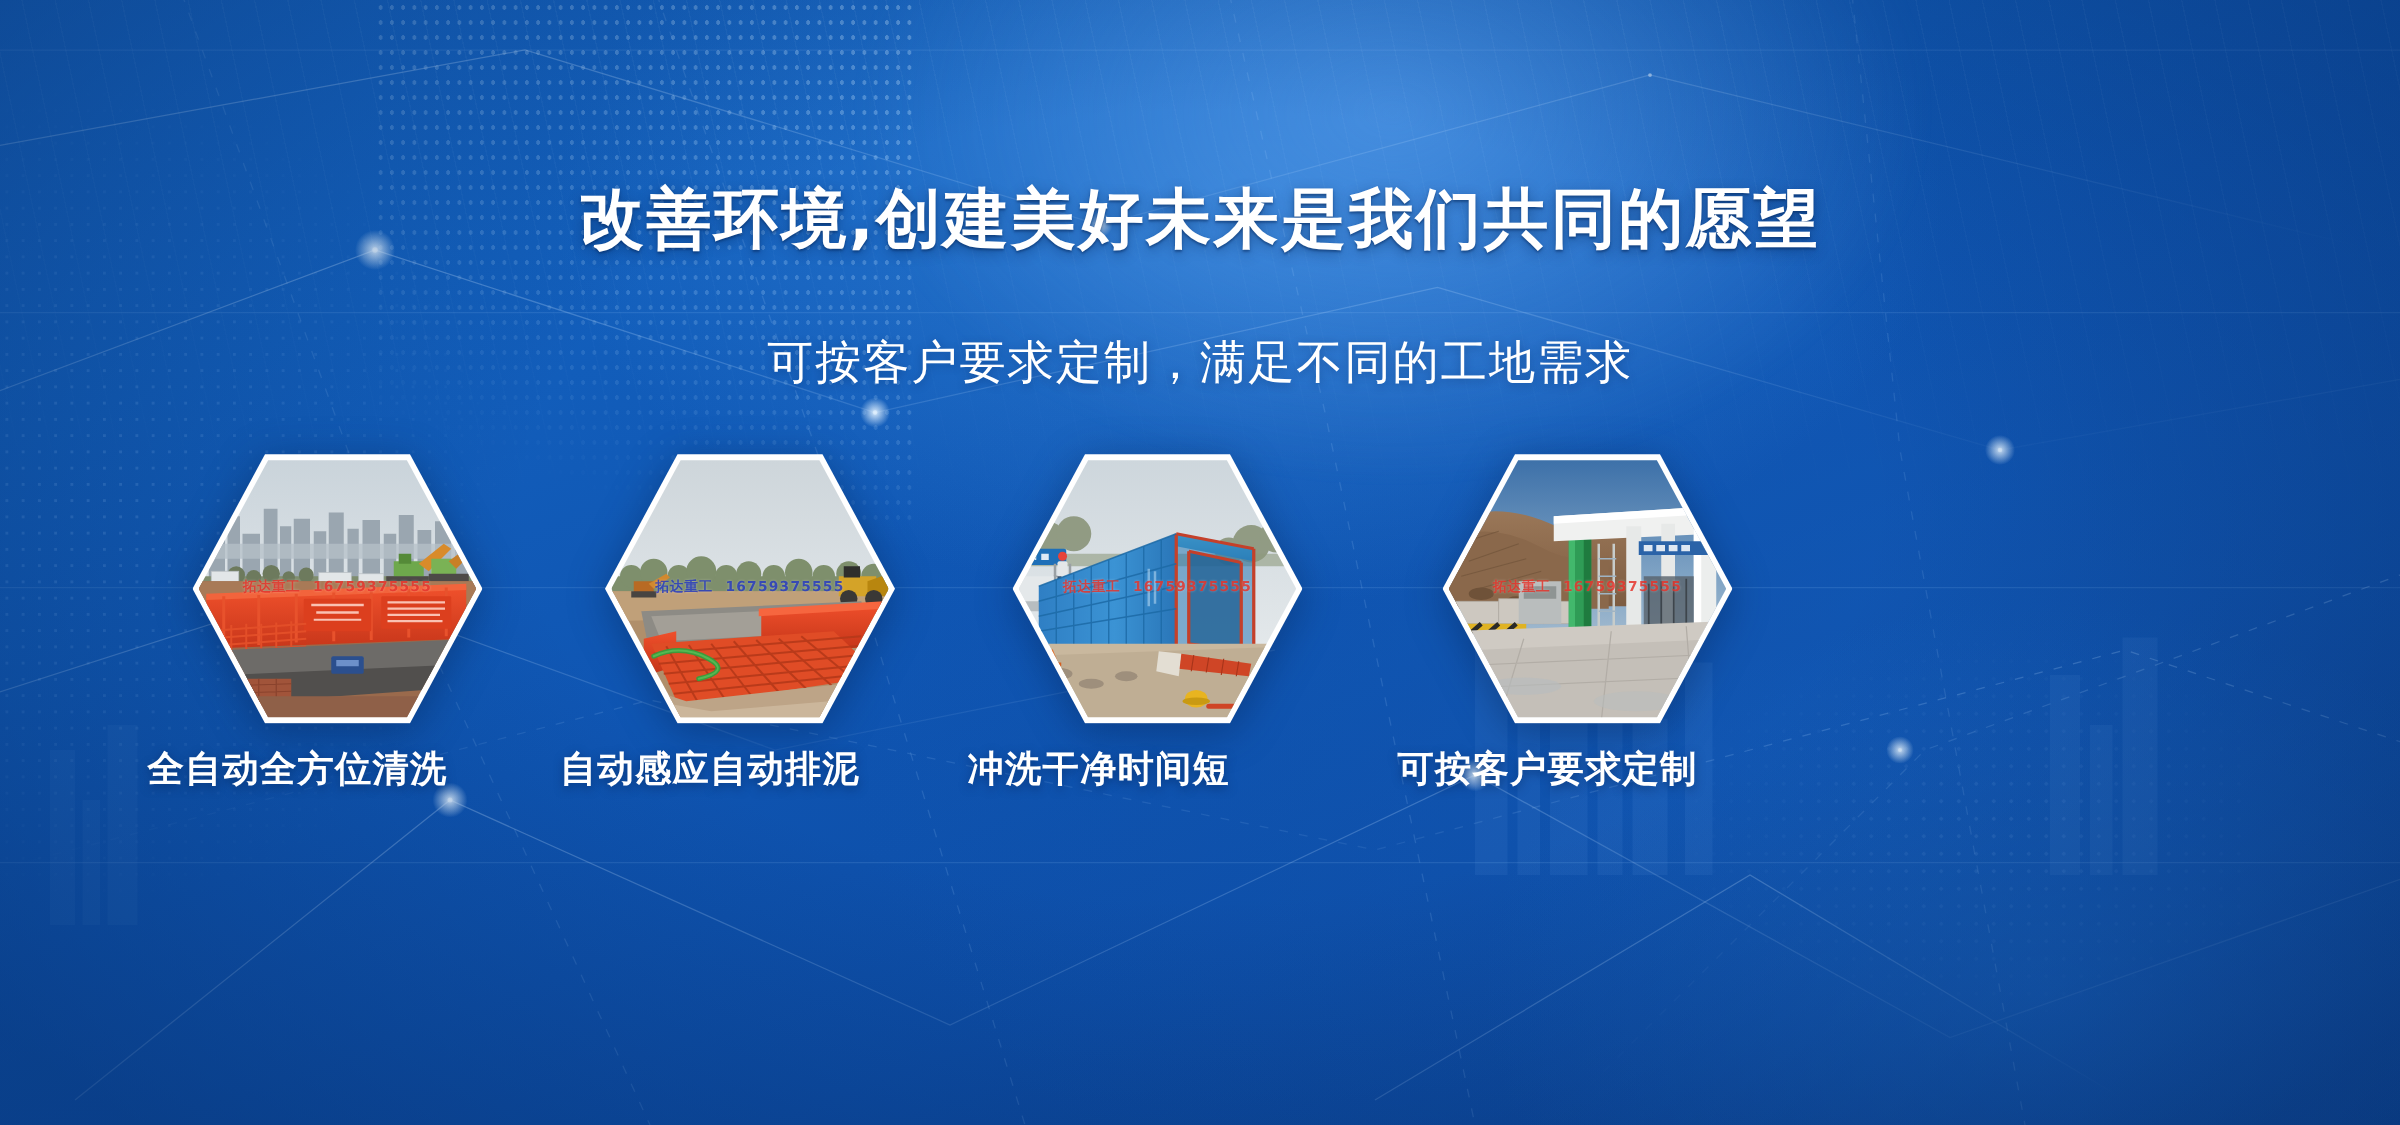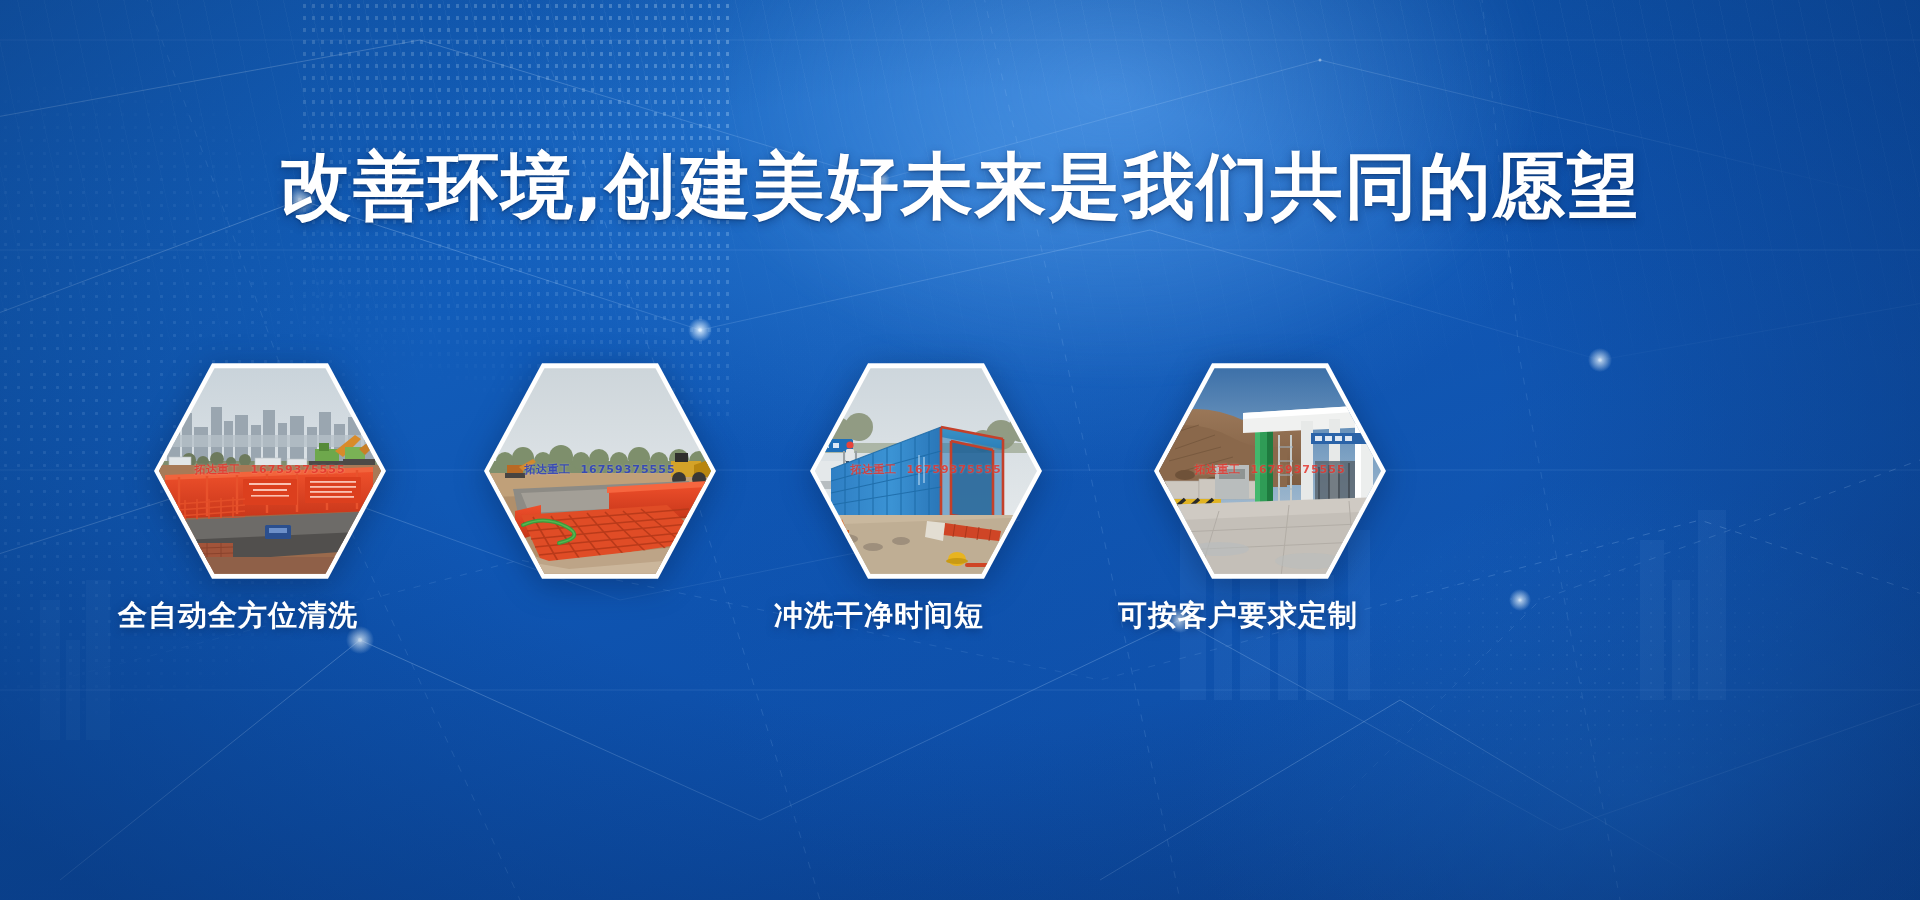--- a/index.html
+++ b/index.html
@@ -64,21 +64,21 @@
     -webkit-mask-image:linear-gradient(180deg,#000 0%,transparent 100%);
             mask-image:linear-gradient(180deg,#000 0%,transparent 100%);
     opacity:.55;
   }
   .netsvg{position:absolute;inset:0;width:1920px;height:900px;}
 
   
   .headline{
     position:absolute;top:150px;left:0;right:0;text-align:center;
     color:#ffffff;
-    font-size:72px;line-height:1.02;
+    font-size:52px;line-height:1.02;
     font-weight:bold;
     letter-spacing:2px;
     font-family:"DejaVu Sans","Liberation Sans",sans-serif;
     text-shadow:0 3px 10px rgba(4,35,85,.42), 0 1px 2px rgba(4,35,85,.5);
     white-space:nowrap;
     z-index:5;
   }
   .subheadline{
     position:absolute;top:268px;left:0;right:0;text-align:center;
     color:#ffffff;
@@ -225,20 +225,21 @@
       <g fill="#7fb6f0" fill-opacity=".07">
         <rect x="40" y="600" width="20" height="140"></rect>
         <rect x="66" y="640" width="14" height="100"></rect>
         <rect x="86" y="580" width="24" height="160"></rect>
       </g>
     </svg>
   </div>
 
   <div class="headline">改善环境,创建美好未来是我们共同的愿望</div>
 
+  <div class="subheadline">可按客户要求定制，满足不同的工地需求</div>
 
   <div class="cards">
 
     <div class="card card-0">
       <div class="hexwrap">
         <div class="hexouter"></div>
         <div class="hexinner">
           <div class="photo">
             <svg viewBox="0 0 222 212" preserveAspectRatio="xMidYMid slice">
               <defs>
@@ -429,20 +430,21 @@
 
               <path d="M0 176 L60 196 L222 178 L222 212 L0 212 Z" fill="#bda487"></path>
               <path d="M0 190 L80 204 L222 192 L222 212 L0 212 Z" fill="#cbb69b"></path>
             </svg>
           </div>
           <div class="watermark wm-blue">
             <span>拓达重工</span><span class="wm-phone">16759375555</span>
           </div>
         </div>
       </div>
+      <div class="caption">自动感应自动排泥</div>
     </div>
 
     <div class="card card-2">
       <div class="hexwrap">
         <div class="hexouter"></div>
         <div class="hexinner">
           <div class="photo">
             <svg viewBox="0 0 222 212" preserveAspectRatio="xMidYMid slice">
               <defs>
                 <linearGradient id="sky3" x1="0" y1="0" x2="0" y2="1">

